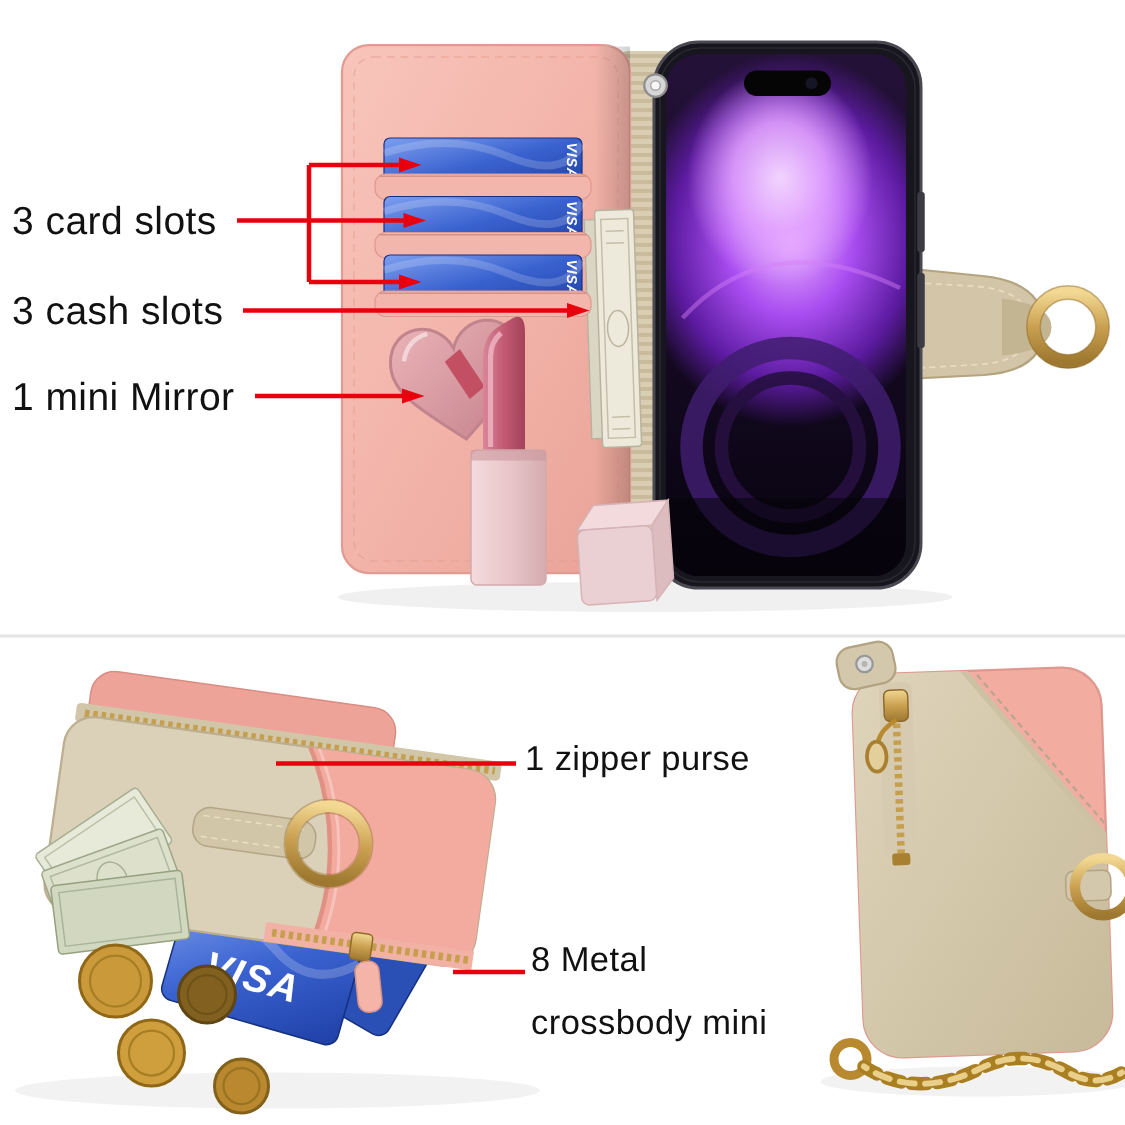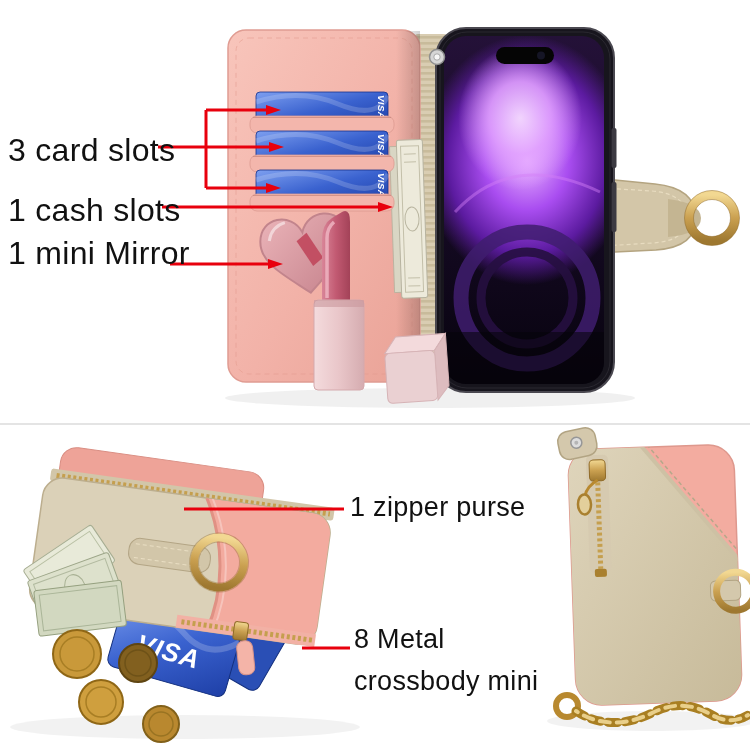--- a/index.html
+++ b/index.html
@@ -3,22 +3,22 @@
 <meta charset="utf-8">
 <style>
   * { margin:0; padding:0; box-sizing:border-box; }
   html,body { background:#ffffff; }
   body { font-family:"Liberation Sans", sans-serif; }
   .stage { position:relative; width:750px; height:750px; background:#ffffff; overflow:hidden; }
   .scene { position:absolute; left:0; display:block; }
   #scene-top { top:0; }
   #scene-bottom { top:425px; }
   .divider { position:absolute; left:0; top:423px; width:750px; height:2px; background:#e4e4e4; }
-  .label { position:absolute; color:#111111; font-size:32px; letter-spacing:0.3px; white-space:nowrap; font-weight:400; }
-  .label.big { font-size:27px; }
+  .label { position:absolute; color:#111111; font-size:26px; letter-spacing:0.3px; white-space:nowrap; font-weight:400; }
+  .label.big { font-size:23px; }
   .label.two-line { line-height:42px; }
 </style>
 </head>
 <body>
 
 <div class="stage">
 
   <svg id="scene-top" class="scene" width="750" height="425" viewBox="0 0 750 425">
     <defs>
       <linearGradient id="flapGrad" x1="0" y1="0" x2="1" y2="1">
@@ -326,21 +326,21 @@
       <path d="M576,286 C600,302 628,300 652,288 C676,276 694,280 712,290 C726,298 738,296 748,290" fill="none" stroke="#e9cf8a" stroke-width="4" stroke-linecap="round" stroke-dasharray="10 7" stroke-dashoffset="8"></path>
     </g>
 
     <g stroke="#e8000d" stroke-width="3">
       <line x1="184" y1="84" x2="344" y2="84"></line>
       <line x1="302" y1="223" x2="350" y2="223"></line>
     </g>
   </svg>
 
   <div class="label" style="left:8px; top:132px;">3 card slots</div>
-  <div class="label" style="left:8px; top:192px;">1 cash slots</div>
-  <div class="label" style="left:8px; top:235px;text-align:right;">1 mini Mirror</div>
+  <div class="label" style="left:8px; top:192px;">3 cash slots</div>
+  <div class="label" style="left:8px; top:249px;text-align:right;">1 mini Mirror</div>
   <div class="label big" style="left:350px; top:492px;">1 zipper purse</div>
   <div class="label big two-line" style="left:354px; top:618px;">
     <div>8 Metal</div>
     <div>crossbody mini</div>
   </div>
 
 </div>
 
 </body></html>

